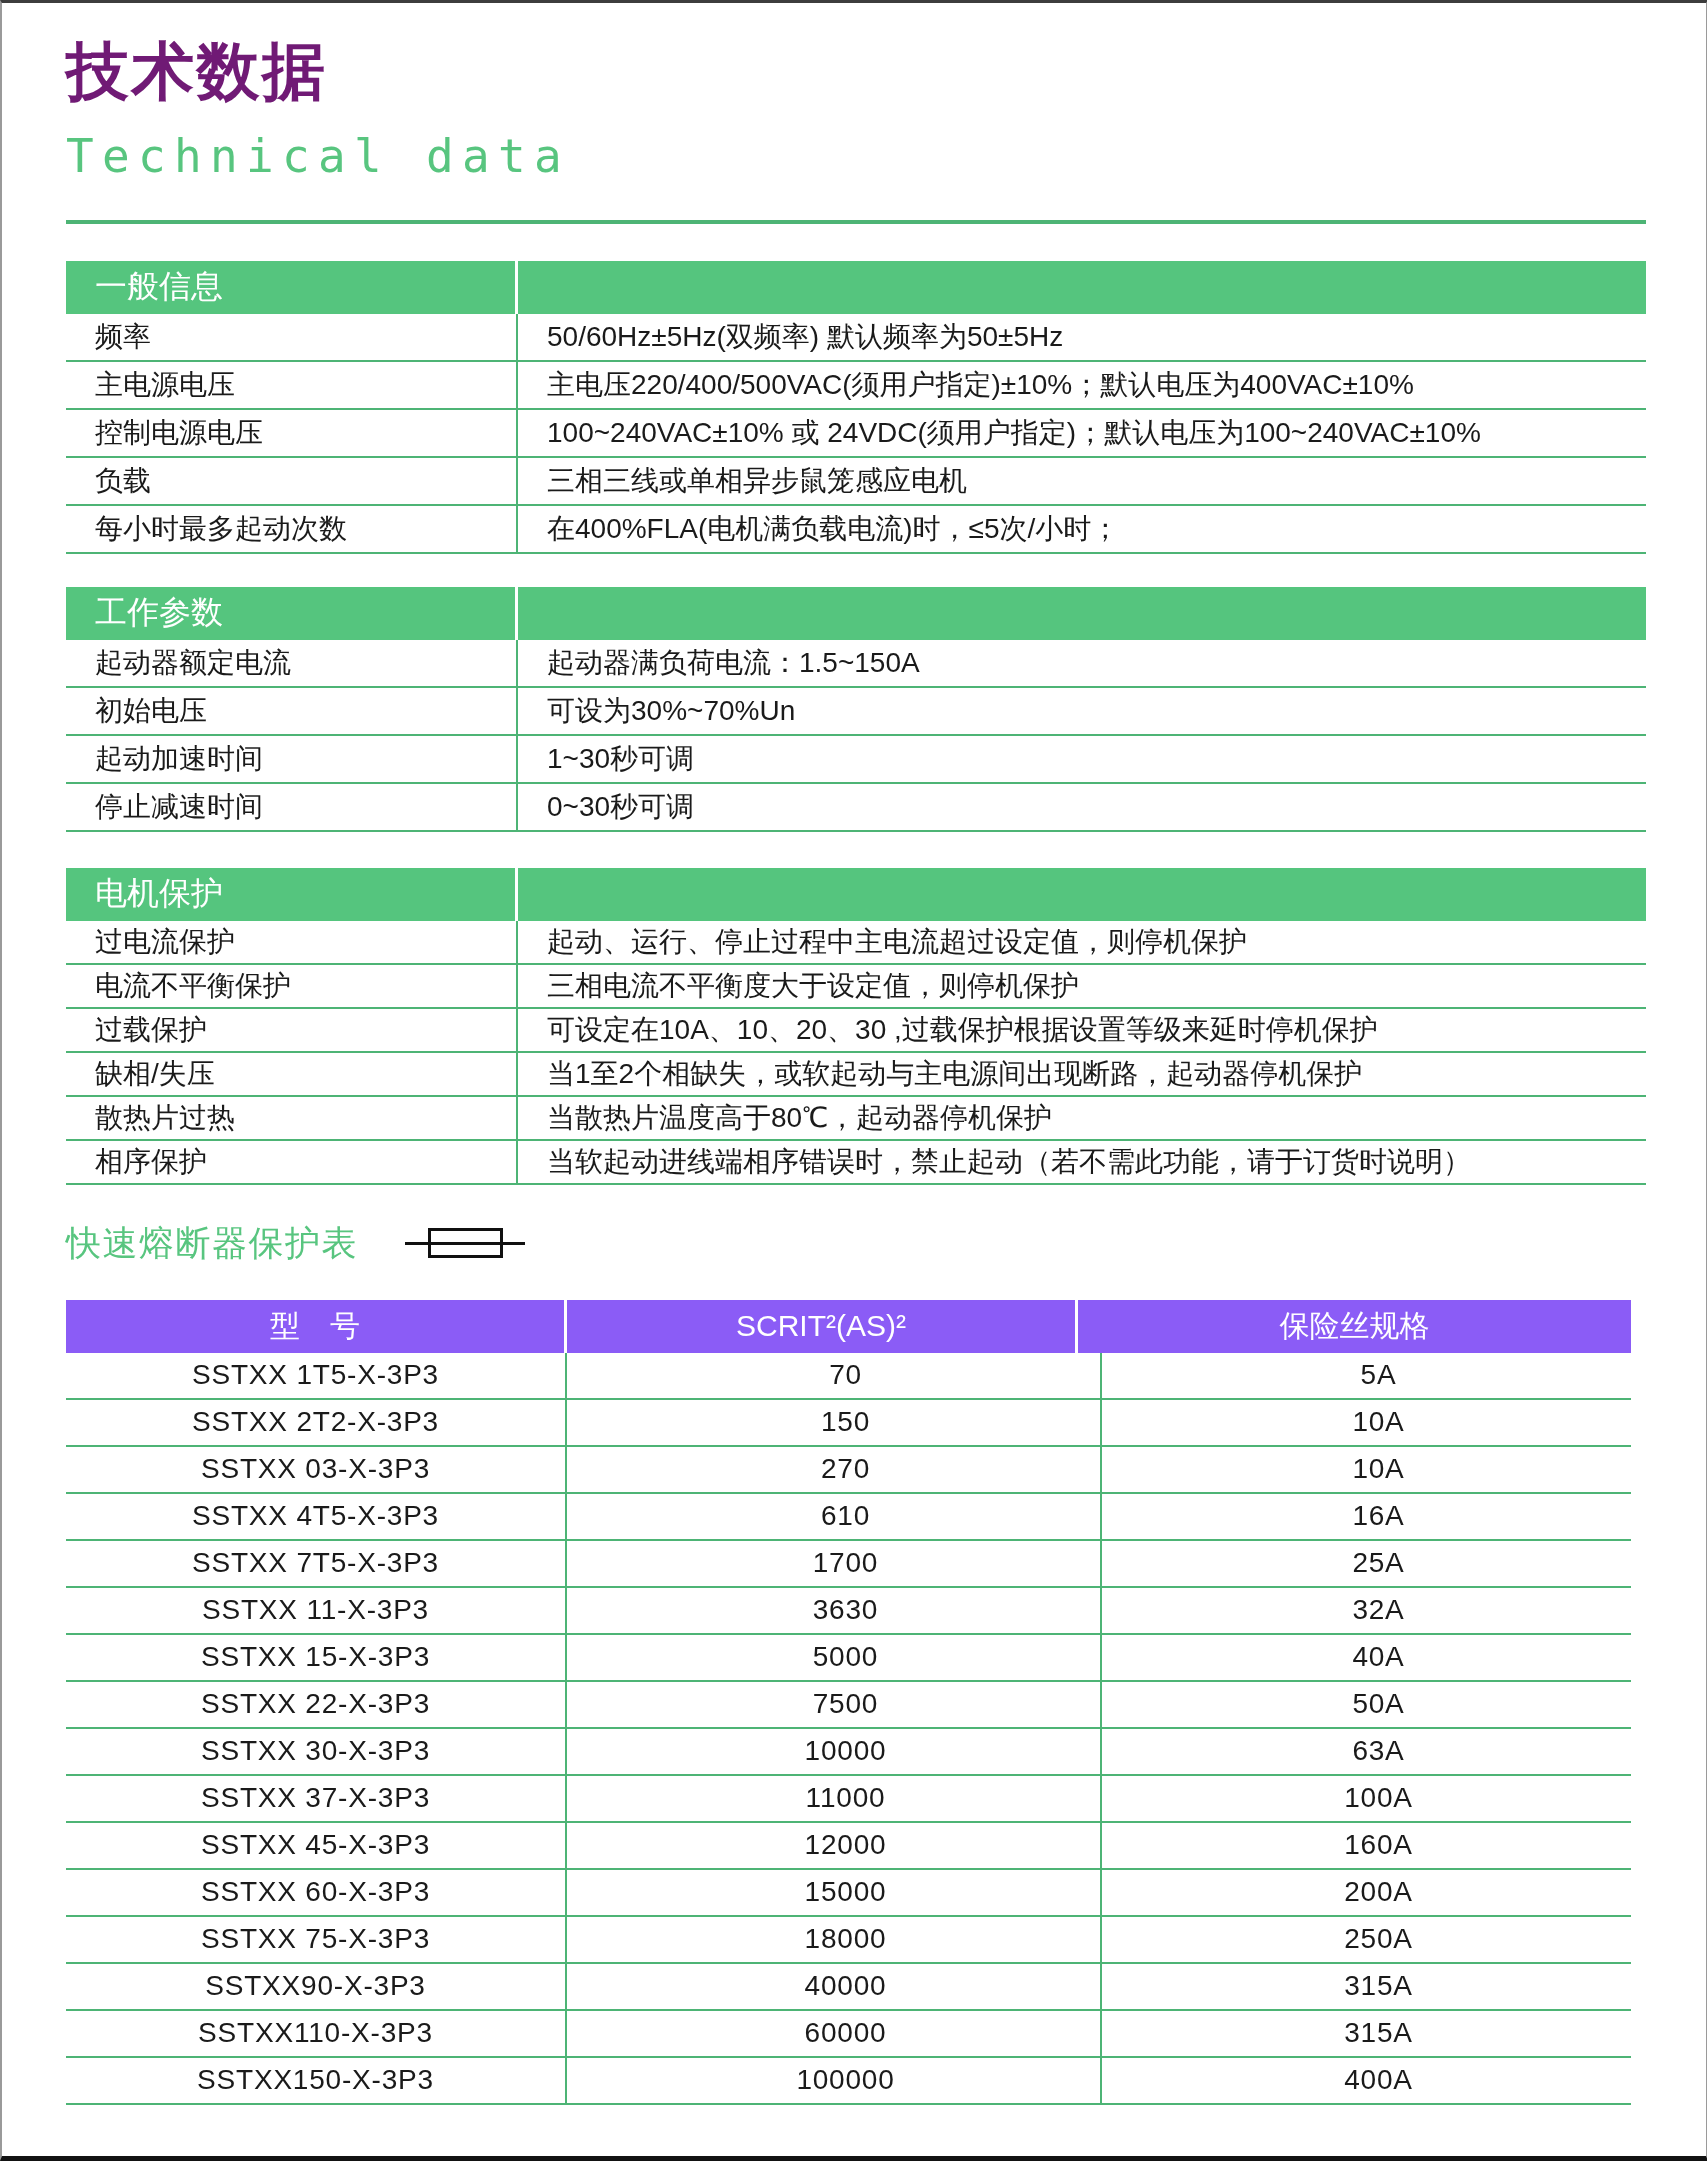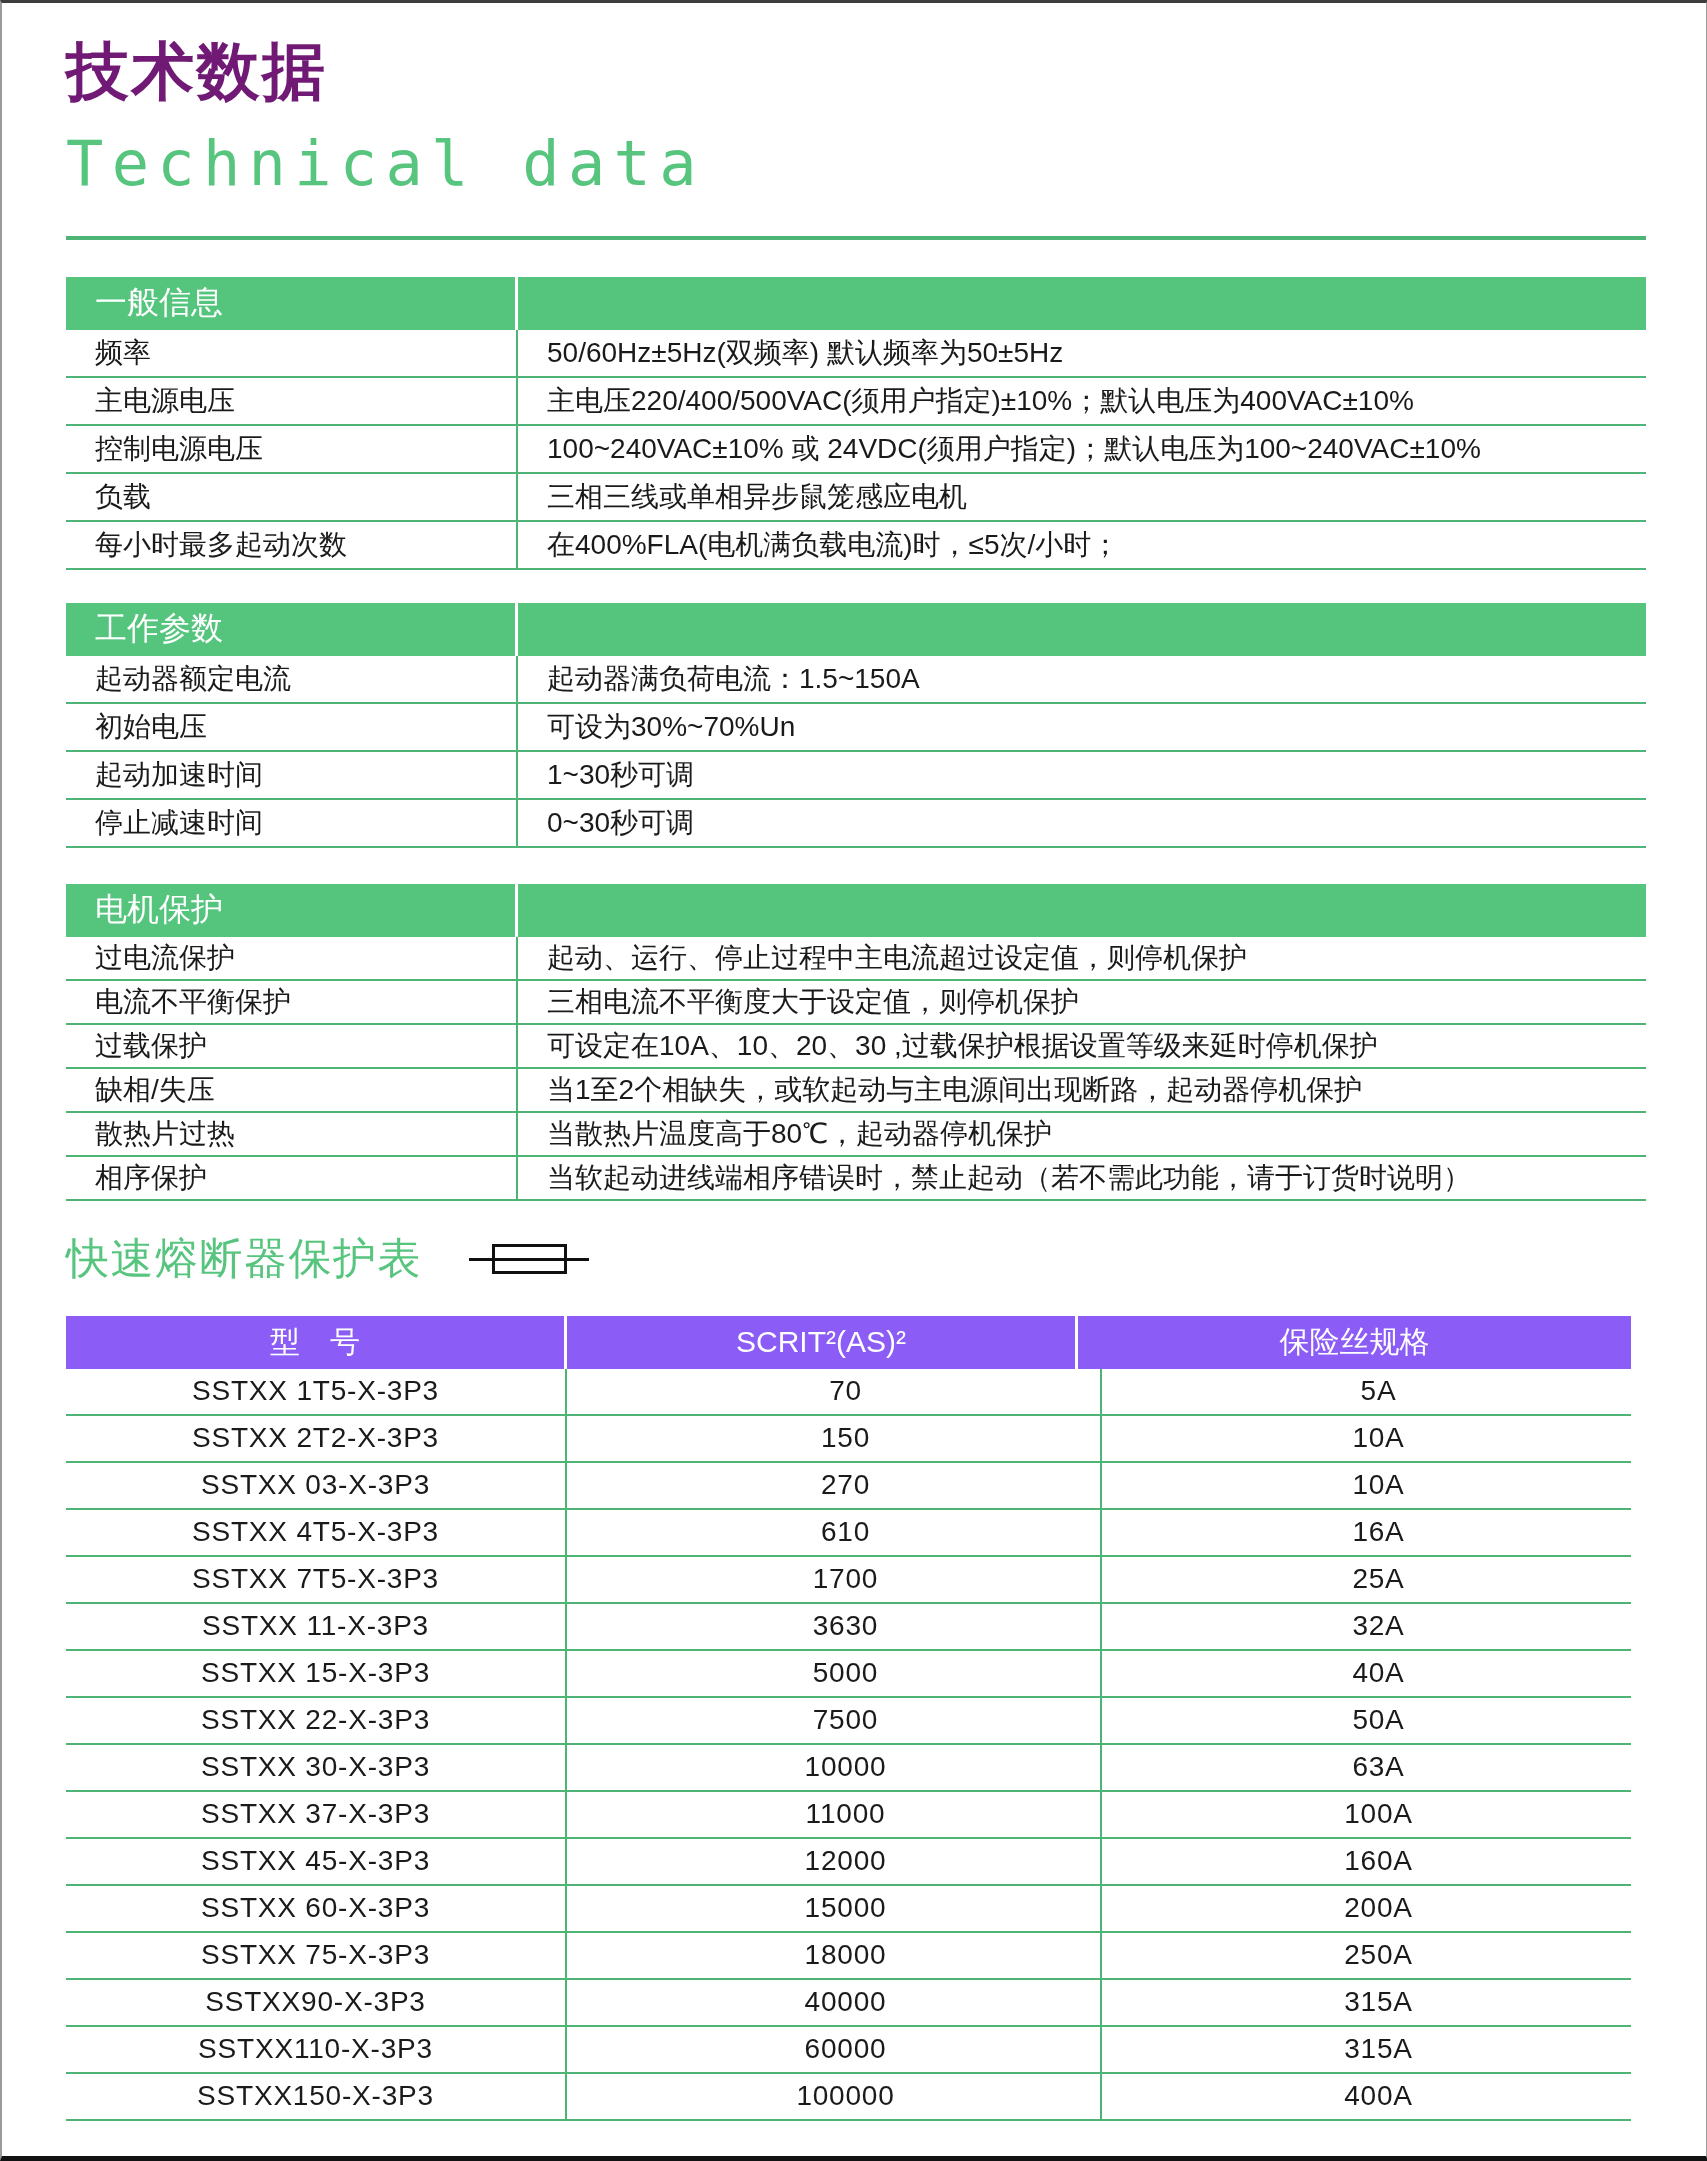--- a/index.html
+++ b/index.html
@@ -18,21 +18,21 @@
   }
   .content{margin-left:64px;width:1580px;}
 
   .page-title{
     margin:0;padding-top:35px;
     font-size:63px;line-height:1.05;font-weight:bold;
     color:#701a75;letter-spacing:2.3px;
   }
   .page-subtitle{
     margin-top:29px;
-    font-size:62px;line-height:1;
+    font-size:46px;line-height:1;
     color:#58c57f;
     font-family:"DejaVu Sans Mono", monospace;
     letter-spacing:8.3px;
   }
   .title-rule{margin-top:41px;height:3.8px;background:#4db475;}
 
   
   .spec-table{width:1580px;}
   .spec-table.t1{margin-top:37px;}
   .spec-table.t2{margin-top:33px;}
@@ -48,21 +48,21 @@
     display:grid;grid-template-columns:452px 1fr;
     height:48px;box-sizing:border-box;
     border-bottom:2.3px solid #4db475;
   }
   .spec-table.t3 .spec-row{height:44px;}
   .spec-row .cell{display:flex;align-items:center;padding-left:29px;font-size:28px;}
   .spec-row .cell.label{border-right:2.3px solid #4db475;box-sizing:border-box;}
 
   
   .fuse-title-row{margin-top:35px;display:flex;align-items:center;height:47px;}
-  .fuse-title{font-size:43px;color:#58c57f;letter-spacing:1.5px;}
+  .fuse-title{font-size:35px;color:#58c57f;letter-spacing:1.5px;}
   .fuse-icon{position:relative;width:120px;height:39px;margin-left:47px;}
   .fuse-icon .wire{position:absolute;left:0;right:0;top:18px;height:3px;background:#101010;}
   .fuse-icon .body{
     position:absolute;left:22.6px;top:4.5px;width:75px;height:30px;
     border:3px solid #101010;box-sizing:border-box;background:transparent;
   }
 
   
   .fuse-table{width:1565px;margin-top:33px;}
   .fuse-header{display:grid;grid-template-columns:501px 511px 1fr;height:53px;}

